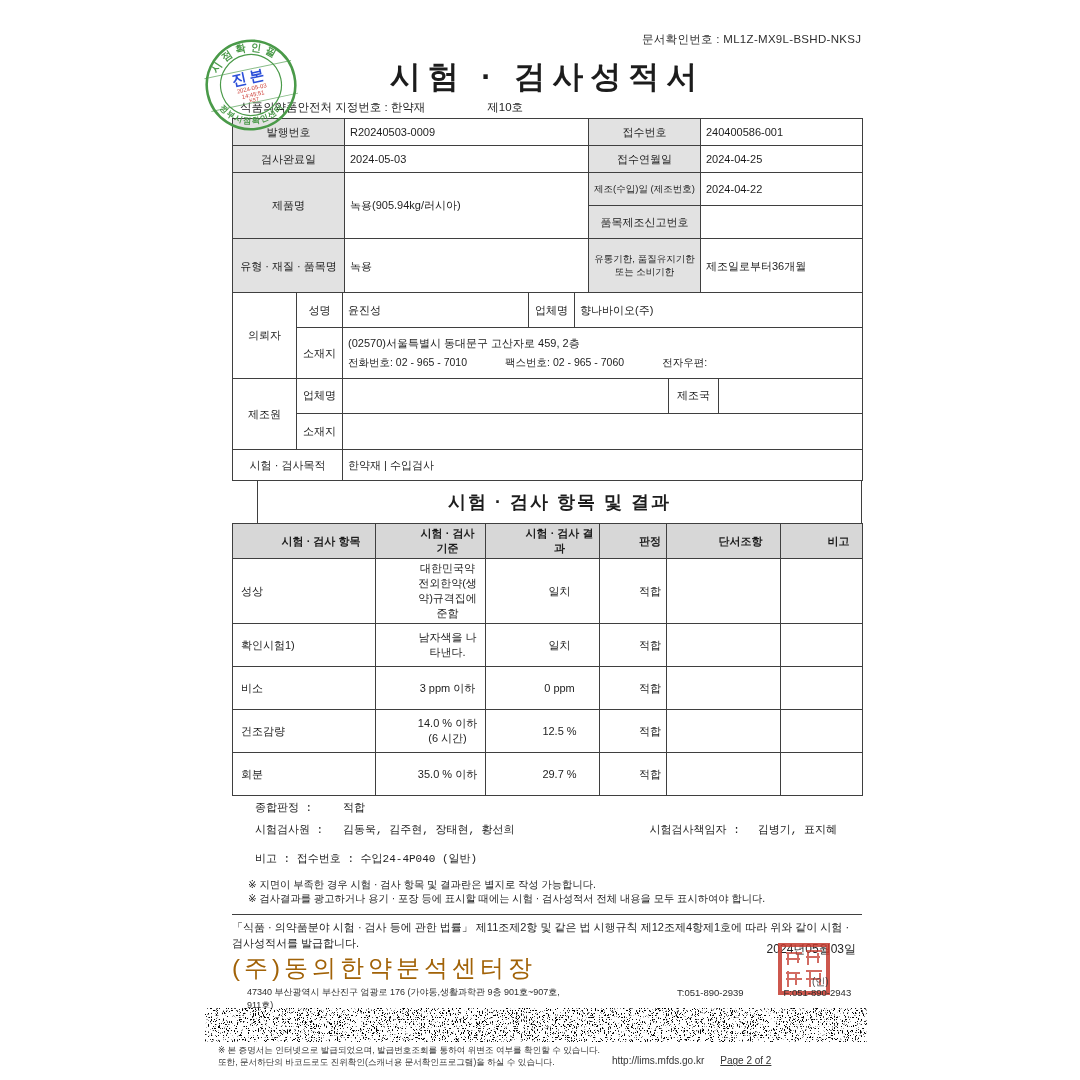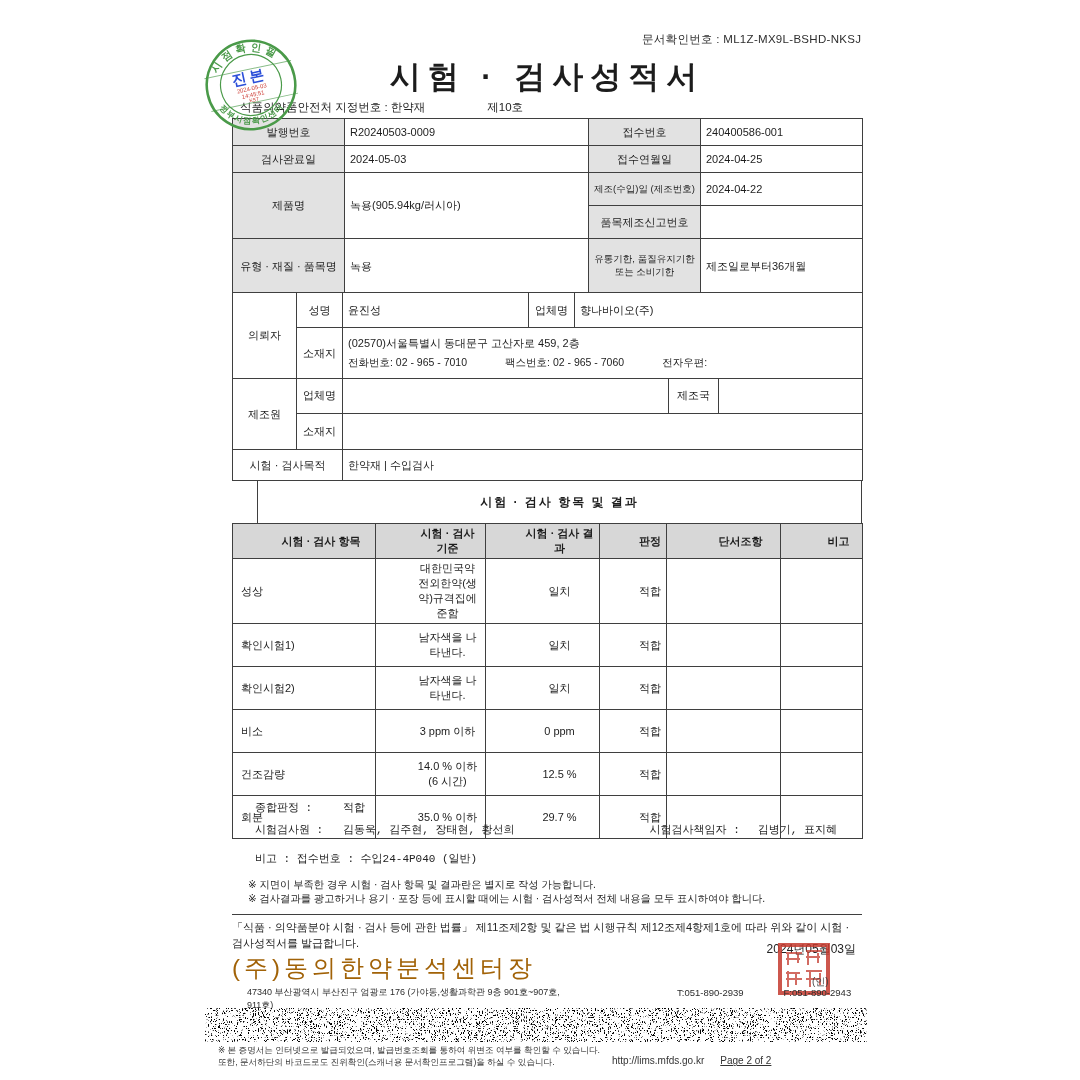--- a/index.html
+++ b/index.html
@@ -22,21 +22,21 @@
      overflow:hidden;color:#1d1d1d;}
   td.lbl{background:#e2e2e2;text-align:center;}
   td.lbl-w{text-align:center;background:#fff;}
   td.val{text-align:left;background:#fff;}
   td.sm{font-size:9.5px;white-space:nowrap;padding:2px 2px;}
   tr.h22 td{height:22px;} tr.h28 td{height:28px;} tr.h50 td{height:50px;}
   tr.h30 td{height:30px;} tr.h46 td{height:46px;} tr.h32 td{height:32px;} tr.h26 td{height:26px;}
   .contactline{display:flex;gap:38px;margin-top:5px;font-size:10.5px;}
   
   .sectionbox{border:1.6px solid #3f3f3f;margin-top:-1.6px;height:43px;display:flex;align-items:center;justify-content:center;
-              font-size:12px;font-weight:700;letter-spacing:2px;background:#fff;margin-left:25px;}
+              font-size:18px;font-weight:700;letter-spacing:2px;background:#fff;margin-left:25px;}
   
   .results td{text-align:center;padding-left:39px;}
   .results td.item{text-align:left;padding-left:8px;}
   .results tr.hed td{background:#d7d7d7;font-weight:600;height:30px;font-size:11px;}
   .results tr.r1 td{height:44px;} .results tr.rx td{height:38px;}
   
   .summary{position:absolute;left:255px;top:800px;width:590px;font-size:11px;color:#222;font-family:Liberation Mono, monospace;}
   .summary .row{display:flex;margin-bottom:7px;align-items:baseline;}
   .summary .lab{display:inline-block;width:88px;}
   .summary .right{margin-left:auto;margin-right:8px;display:flex;}
@@ -232,28 +232,20 @@
       </tr>
       <tr class="rx">
         <td class="item">확인시험1)</td>
         <td>남자색을 나타낸다.</td>
         <td>일치</td>
         <td>적합</td>
         <td></td>
         <td></td>
       </tr>
       <tr class="rx">
-        <td class="item">확인시험2)</td>
-        <td>남자색을 나타낸다.</td>
-        <td>일치</td>
-        <td>적합</td>
-        <td></td>
-        <td></td>
-      </tr>
-      <tr class="rx">
         <td class="item">비소</td>
         <td>3 ppm 이하</td>
         <td>0 ppm</td>
         <td>적합</td>
         <td></td>
         <td></td>
       </tr>
       <tr class="rx">
         <td class="item">건조감량</td>
         <td>14.0 % 이하 (6 시간)</td>

